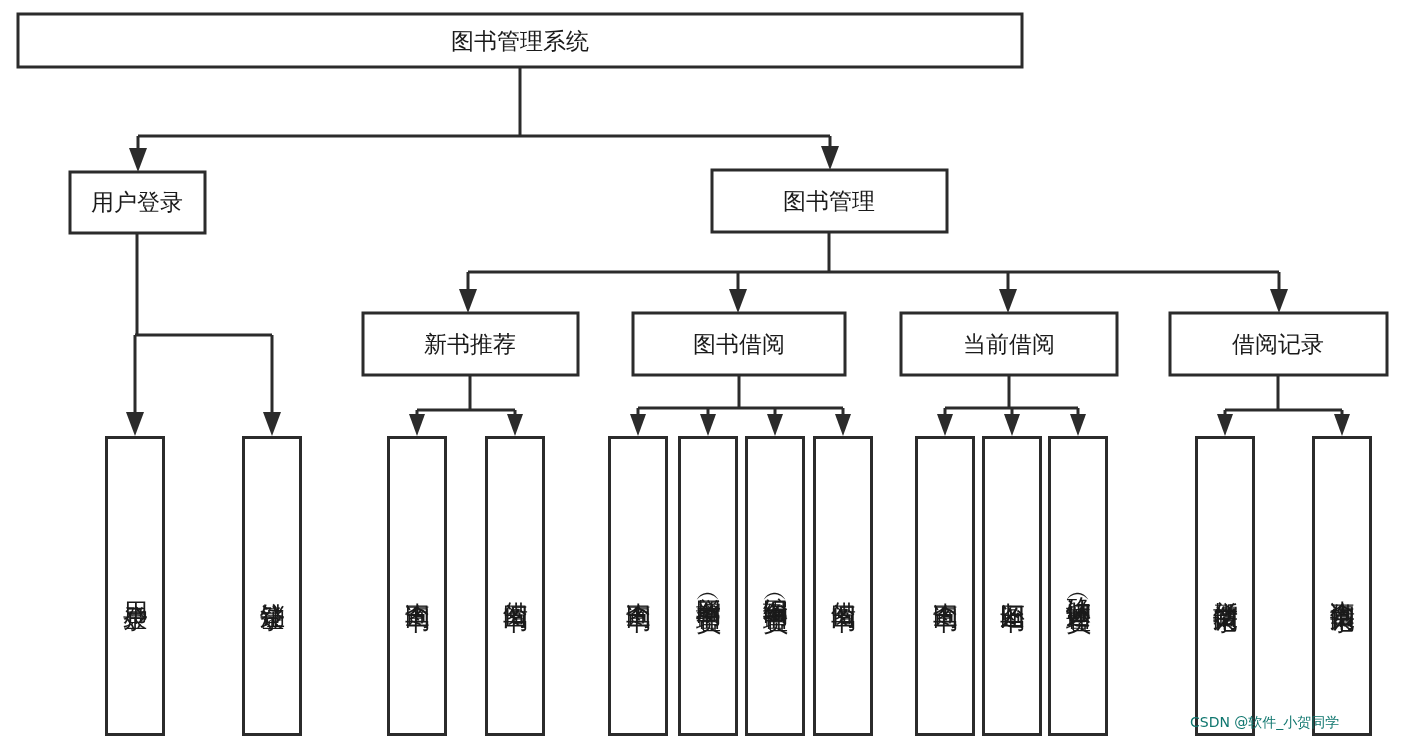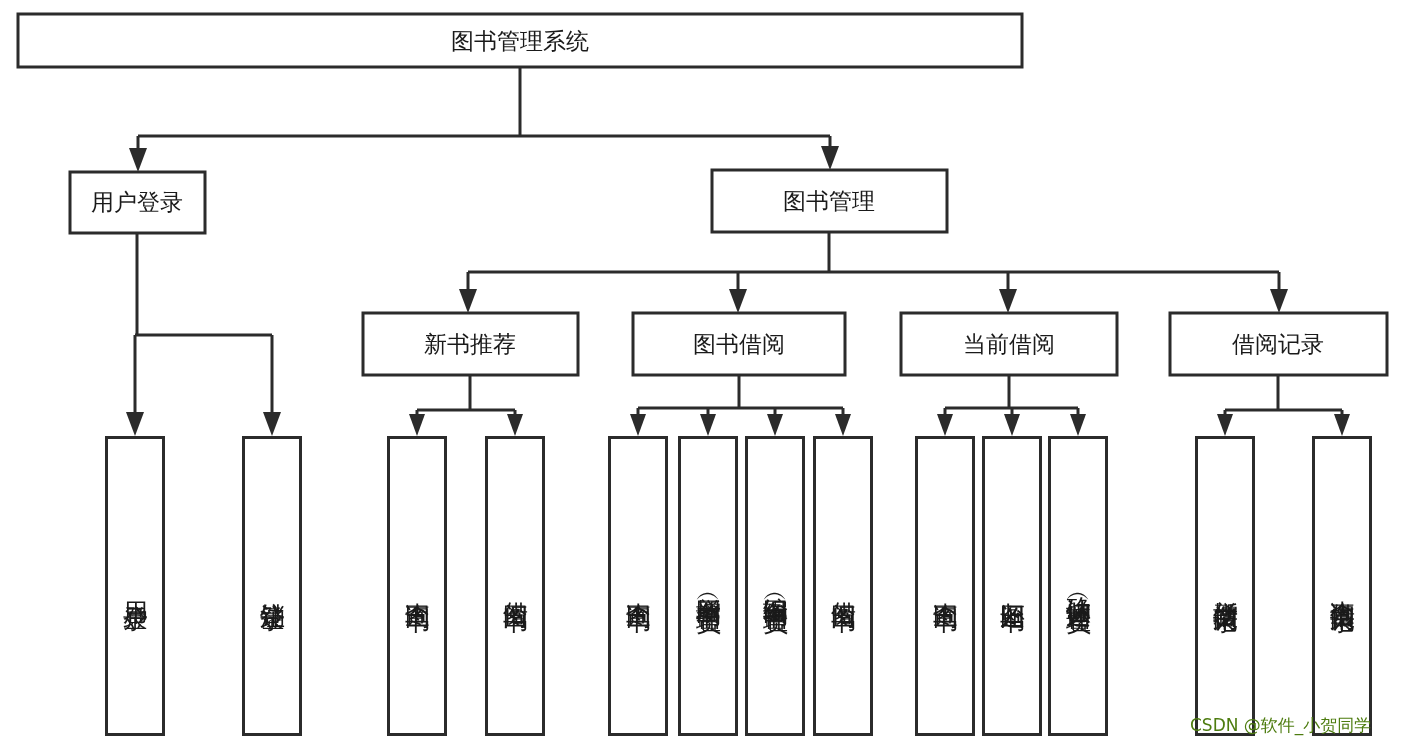--- a/index.html
+++ b/index.html
@@ -66,22 +66,22 @@
     letter-spacing: 2px;
     color: #1a1a1a;
     white-space: nowrap;
     text-align: center;
   }
   .watermark {
     position: absolute;
     left: 1190px;
     top: 714px;
     font-family: "DejaVu Sans", "Liberation Sans", sans-serif;
-    font-size: 17px;
-    color: #4d7c0f;
+    font-size: 14px;
+    color: #0f766e;
     white-space: nowrap;
     pointer-events: none;
   }
 </style>
 </head>
 <body>
 
 <div id="diagram-root">
 
   <svg class="tree-canvas" viewBox="0 0 1405 747" xmlns="http://www.w3.org/2000/svg">

